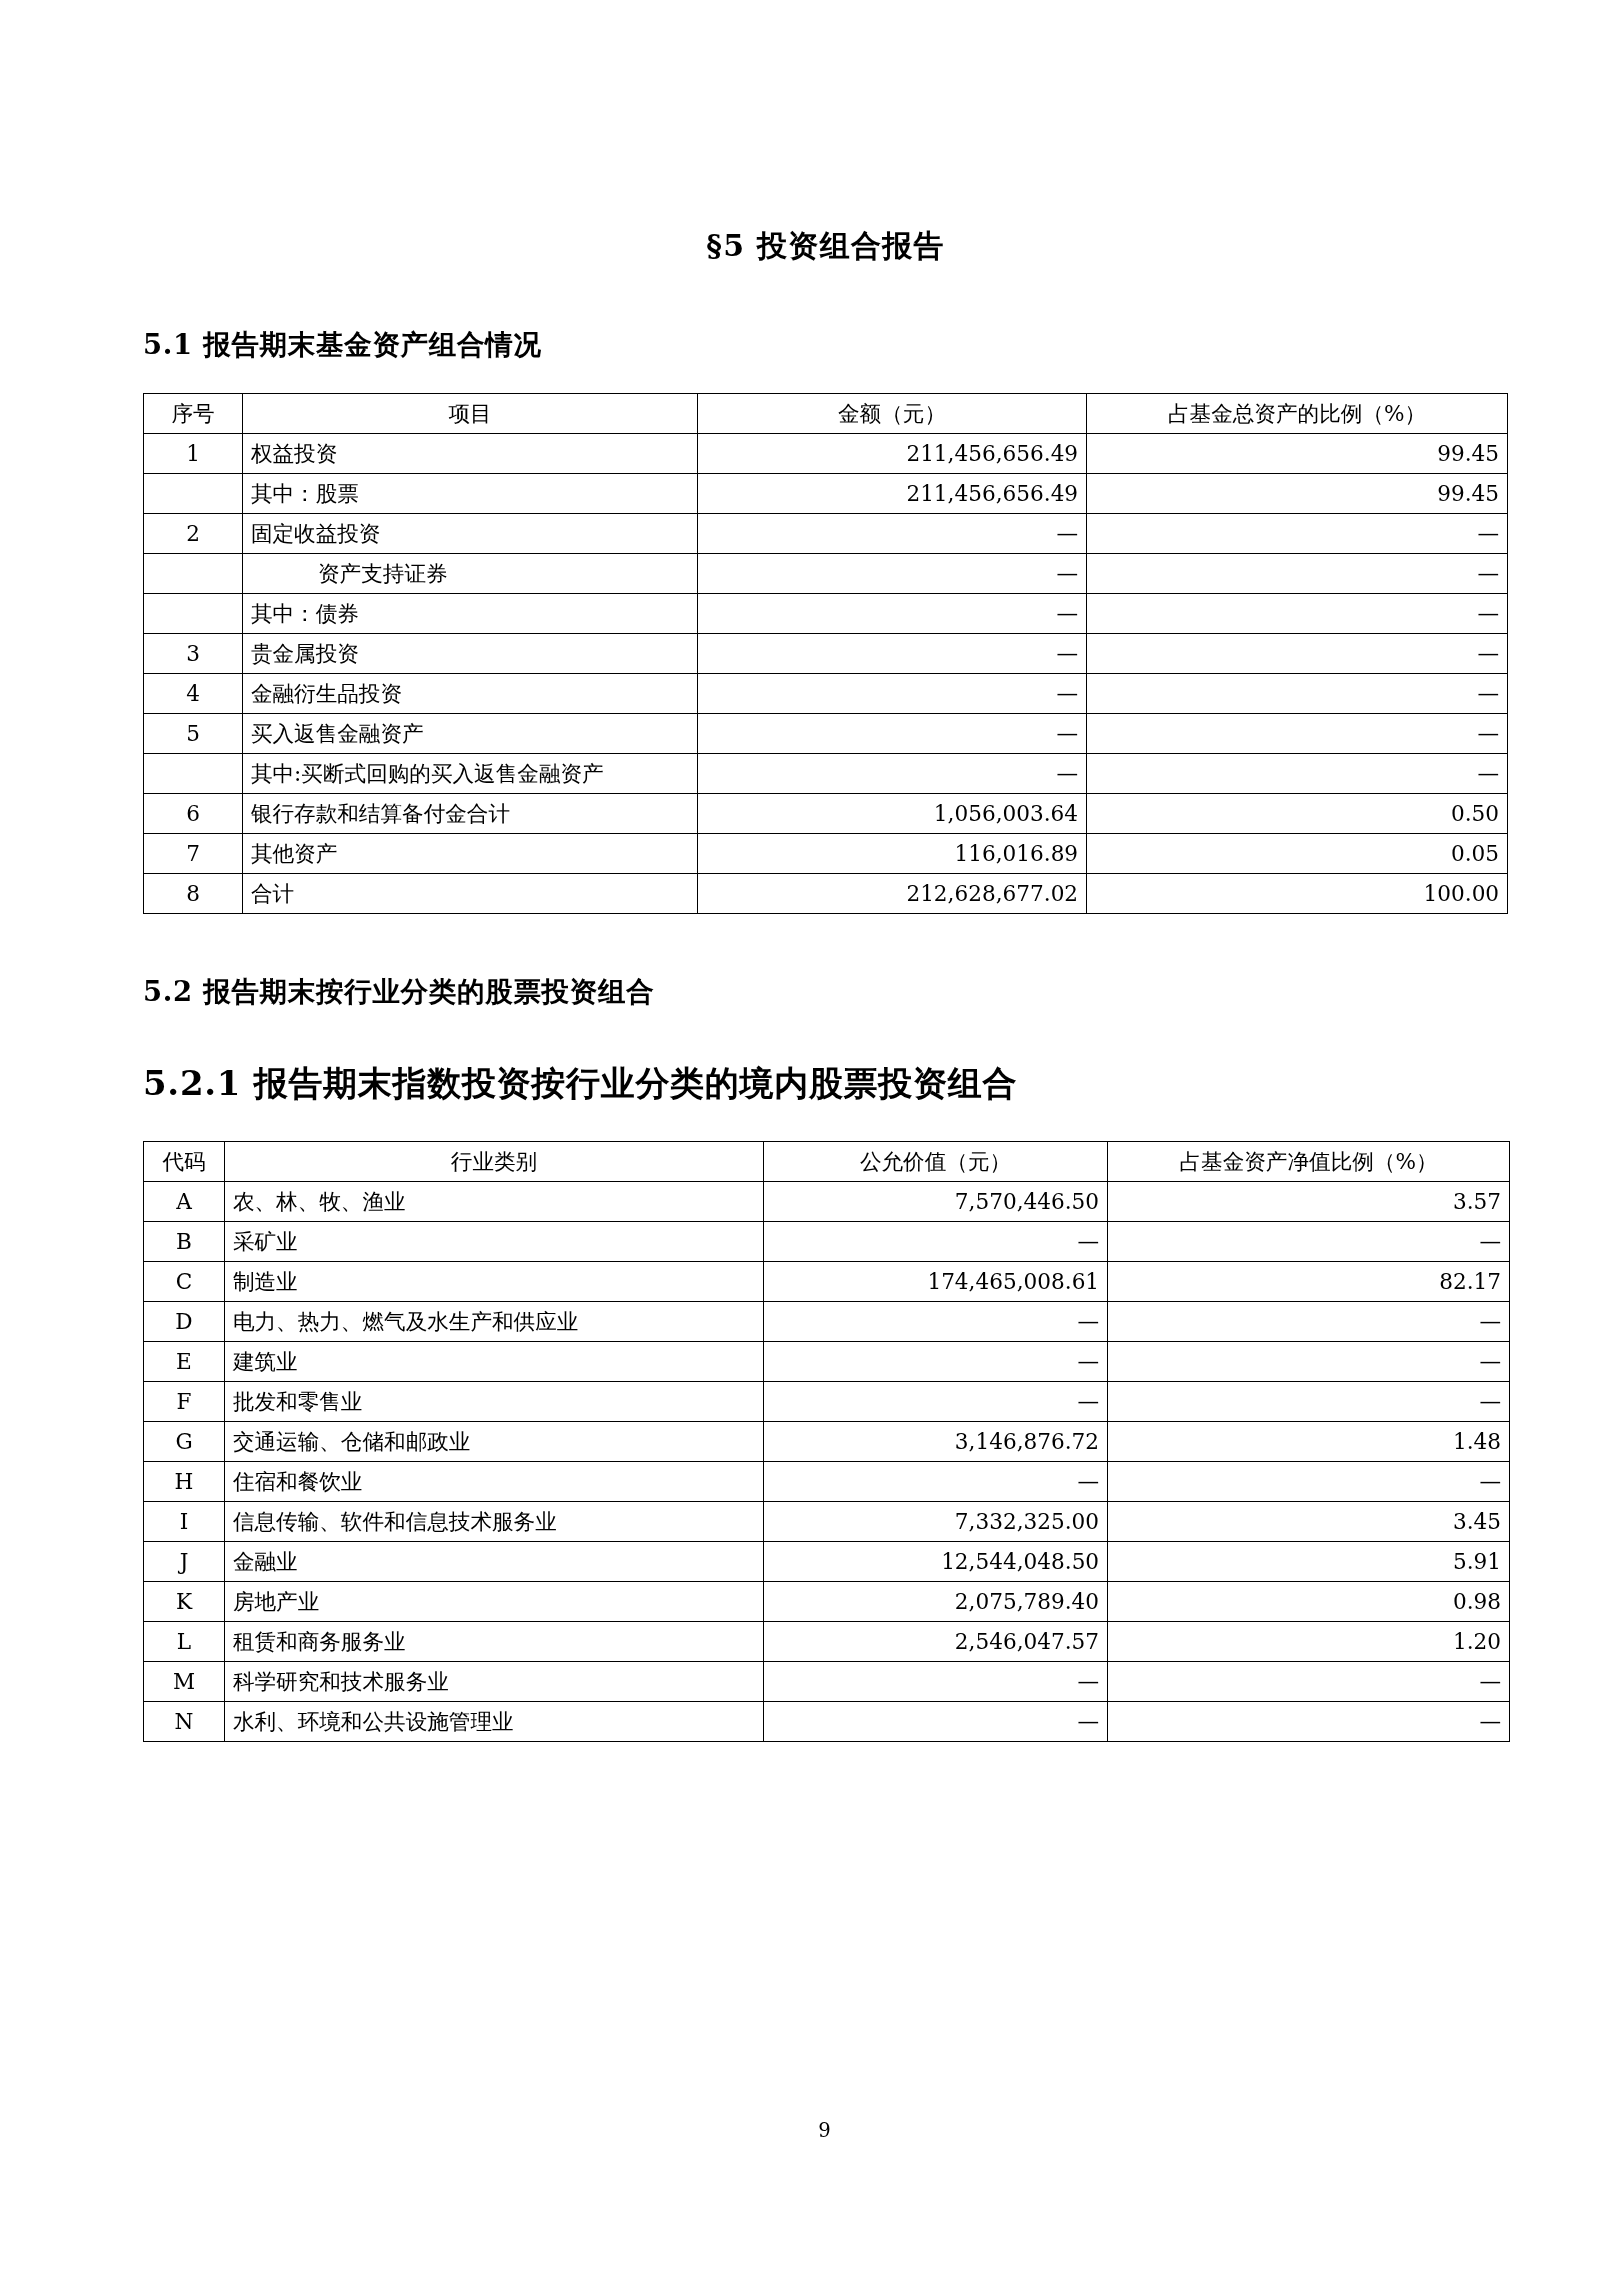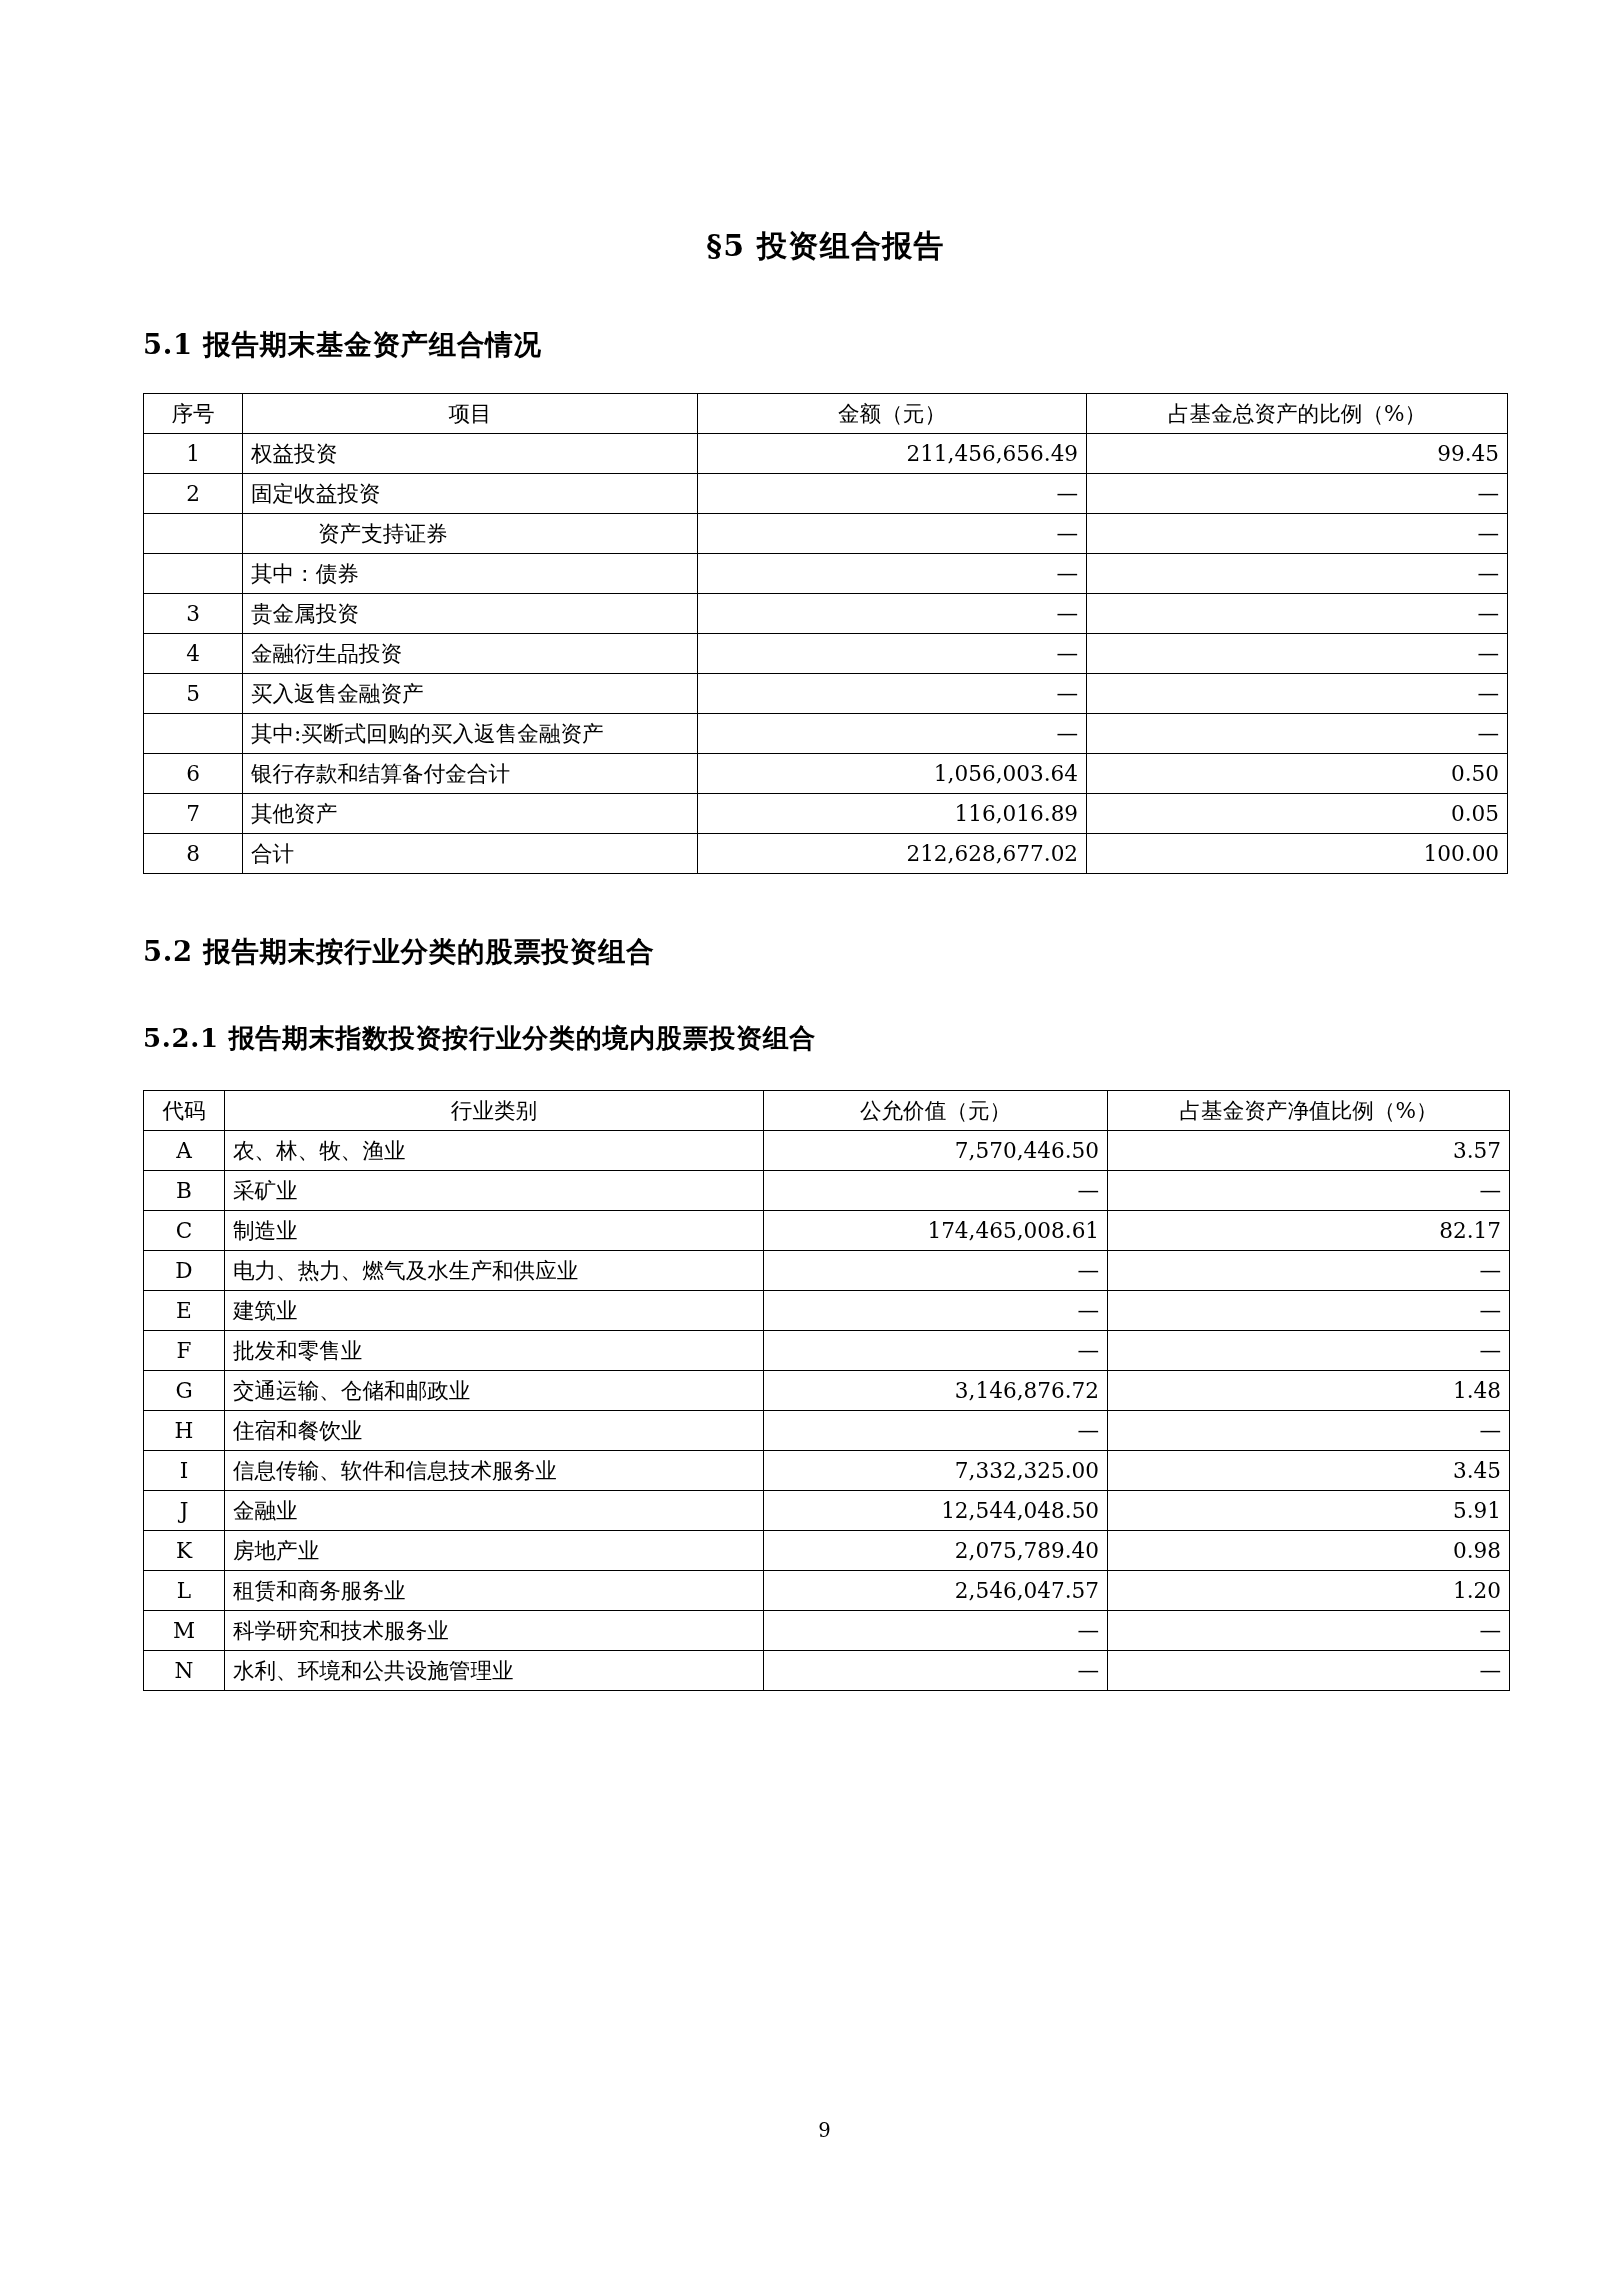--- a/index.html
+++ b/index.html
@@ -41,21 +41,21 @@
     font-family: "DejaVu Serif", "Liberation Serif", serif;
   }
   .h2 {
     font-size: 27.5px;
     font-weight: bold;
     margin: 0;
     padding-top: 60px;
     letter-spacing: 0.7px;
   }
   .h3 {
-    font-size: 26px;
+    font-size: 34px;
     font-weight: bold;
     margin: 0;
     padding-top: 51px;
     letter-spacing: 0.7px;
   }
   .note {
     font-size: 23.6px;
     margin: 0;
     padding-top: 19.6px;
     letter-spacing: 0.7px;
@@ -128,20 +128,26 @@
           </tr>
         </thead>
         <tbody id="tbl1-body">
             <tr>
               <td class="c-code">1</td>
               <td class="c-item">权益投资</td>
               <td class="c-num">211,456,656.49</td>
               <td class="c-num">99.45</td>
             </tr>
             <tr>
+              <td class="c-code"></td>
+              <td class="c-item">其中：股票</td>
+              <td class="c-num">211,456,656.49</td>
+              <td class="c-num">99.45</td>
+            </tr>
+            <tr>
               <td class="c-code">2</td>
               <td class="c-item">固定收益投资</td>
               <td class="c-num">—</td>
               <td class="c-num">—</td>
             </tr>
             <tr>
               <td class="c-code"></td>
               <td class="c-item indent-2">资产支持证券</td>
               <td class="c-num">—</td>
               <td class="c-num">—</td>

